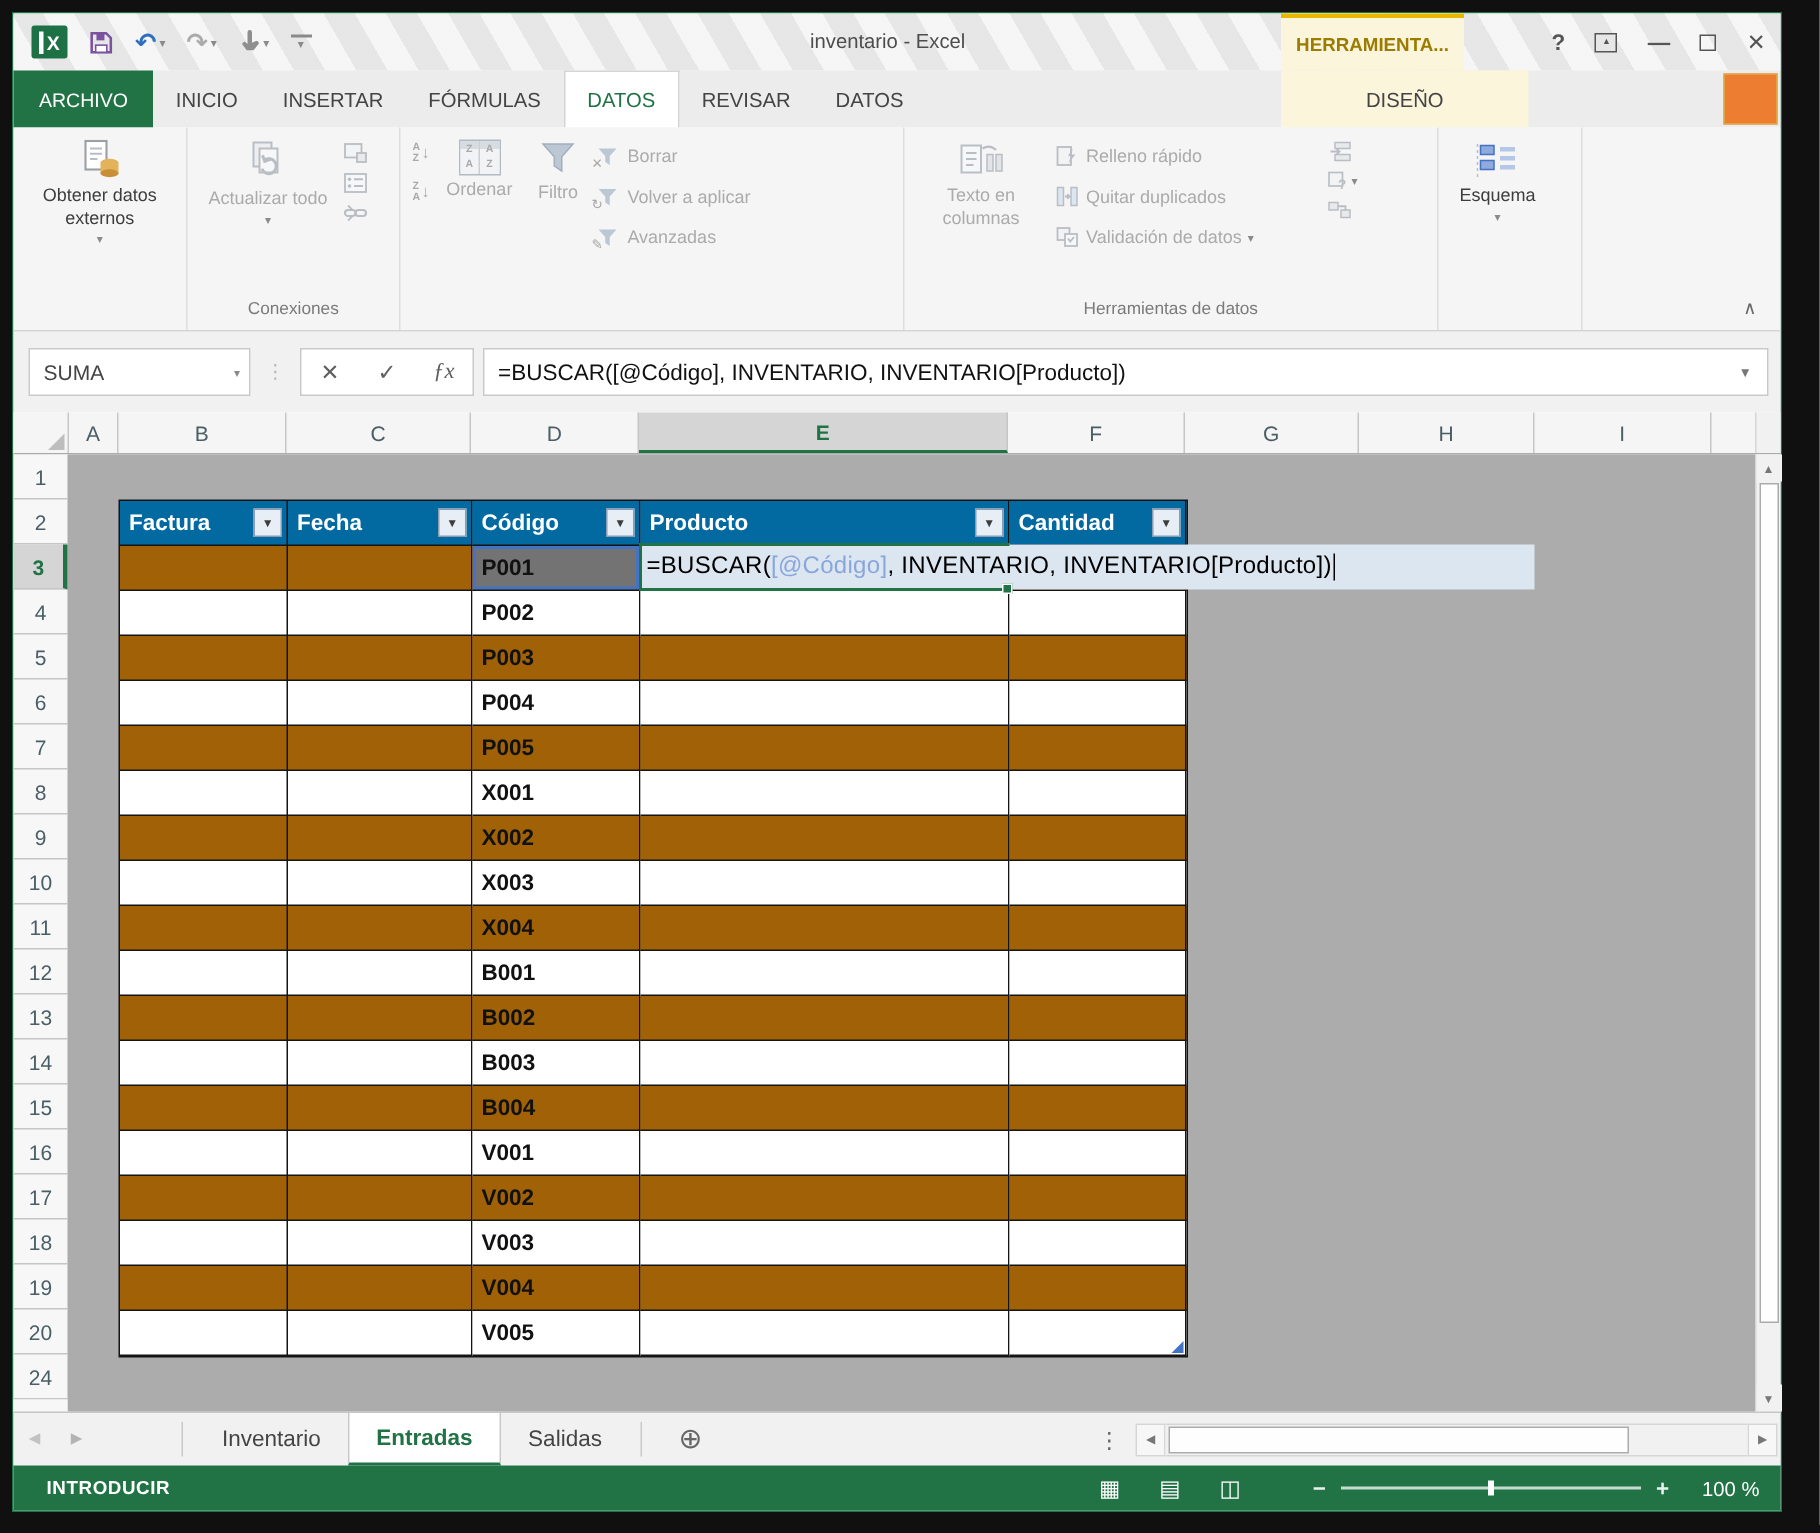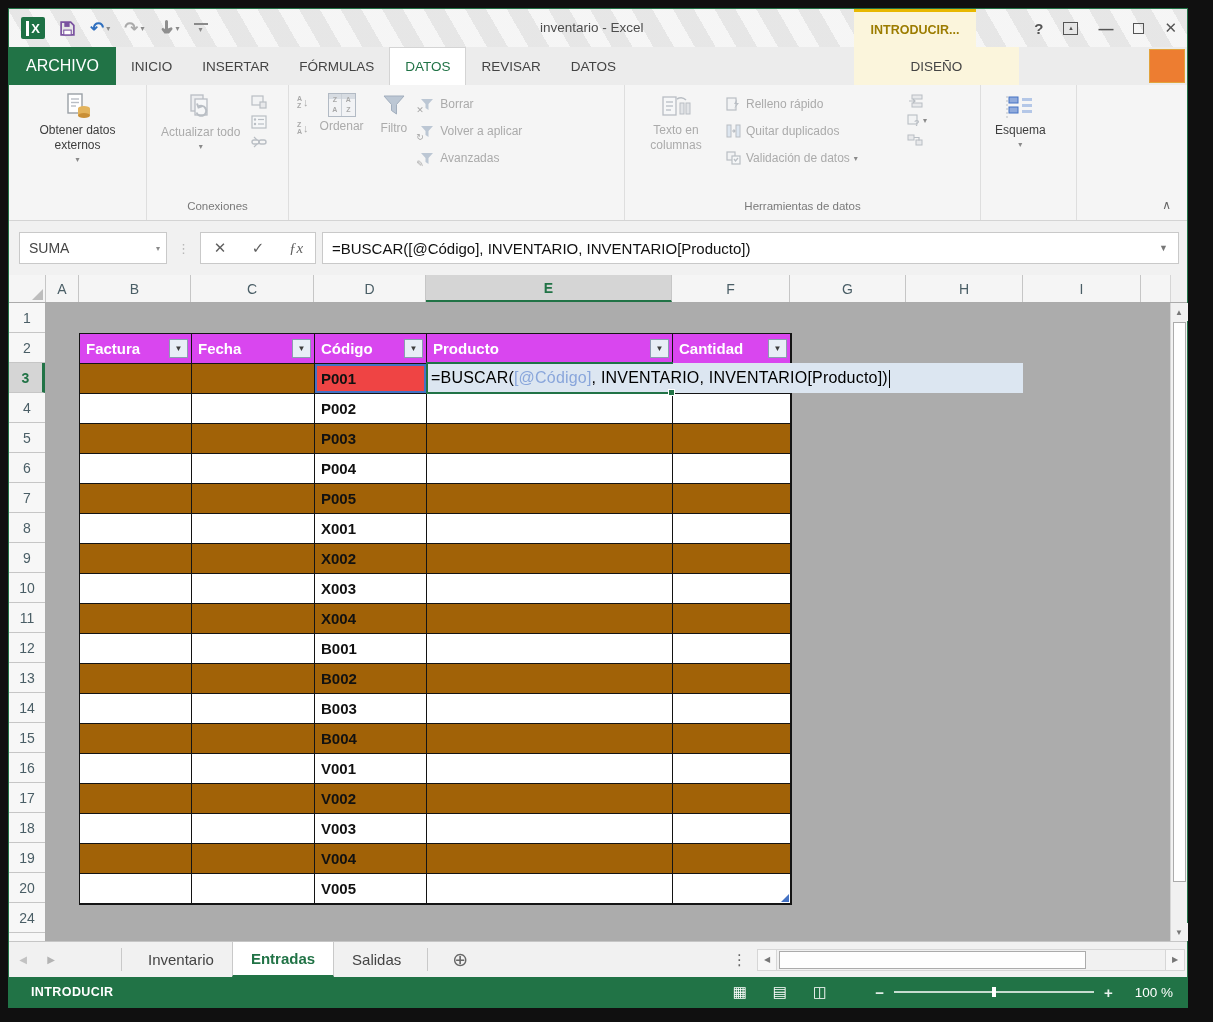--- a/index.html
+++ b/index.html
@@ -27,21 +27,21 @@
                border-top:3px solid #E8B800; color:#9C7C00; font-size:12.5px; font-weight:bold;
                display:flex; align-items:center; justify-content:center; }
   .wctrl { position:absolute; right:10px; top:0; height:38px; display:flex; align-items:center; gap:20px; }
   .wctrl span { color:#555; font-size:15px; font-weight:bold; cursor:default; }
   .ribbonopt { width:15px; height:13px; border:1.5px solid #555; display:flex; align-items:center; justify-content:center; }
   .ribbonopt i { font-size:6px; color:#555; font-style:normal; }
   .maxbox { width:11px; height:11px; border:1.7px solid #555; display:inline-block; }
 
   
   .tabrow { height:38px; background:#ECECEC; display:flex; align-items:stretch; flex:0 0 auto; position:relative; }
-  .ftab { background:#217346; color:#fff; font-size:16px; display:flex; align-items:center; padding:0 17px; }
+  .ftab { background:#217346; color:#fff; font-size:13px; display:flex; align-items:center; padding:0 17px; }
   .rtabs { display:flex; }
   .rtab { display:flex; align-items:center; padding:0 15px; font-size:13.5px; color:#444; cursor:default; }
   .rtab.active { background:#fff; color:#217346; border:1px solid #D4D4D4; border-bottom:none; }
   .ctx-region { position:absolute; left:845px; top:0; width:165px; height:38px; background:#FBF5DC;
                 display:flex; align-items:center; justify-content:center; }
   .ctx-region .rtab { color:#444; }
   .avatar { position:absolute; right:2px; top:2px; width:36px; height:34px; background:#ED7D31; border:1px solid #E2A33D; }
 
   
   .ribbon { height:136px; background:#F5F5F5; border-bottom:1px solid #D4D4D4; display:flex; position:relative; flex:0 0 auto; }
@@ -103,22 +103,22 @@
              display:flex; flex-direction:column; align-items:center; }
   .varrow { width:17px; height:18px; display:flex; align-items:center; justify-content:center;
             font-size:8px; color:#777; background:#F1F1F1; }
   .vthumb { width:13px; flex:0 0 560px; background:#FEFEFE; border:1px solid #ABABAB; margin-top:1px; }
   .vsp { flex:1; }
 
   .xl-table { position:absolute; left:33px; top:30px; display:grid; border:1px solid #141414; z-index:1; }
   .tcell { height:30px; border-right:1.5px solid #141414; border-bottom:1.5px solid #141414; background:#fff;
            display:flex; align-items:center; padding:0 3px 0 6px; font-size:15px; color:#111; font-weight:600; }
   .tcell.banded { background:#a16207; }
-  .tcell.thead { background:#d946ef; color:#fff; font-weight:bold; justify-content:space-between; }
-  .tcell.ref-cell { background:#ef4444; box-shadow:inset 0 0 0 2px #4472C4; }
+  .tcell.thead { background:#0369a1; color:#fff; font-weight:bold; justify-content:space-between; }
+  .tcell.ref-cell { background:#737373; box-shadow:inset 0 0 0 2px #4472C4; }
   .filterbtn { width:19px; height:19px; background:#E8EEF6; border:1px solid #8C9CB1; color:#3d3d3d;
                font-size:8px; display:flex; align-items:center; justify-content:center; flex:0 0 auto; }
   .resize-handle { position:absolute; right:1px; bottom:1px; width:0; height:0;
                    border-left:8px solid transparent; border-bottom:8px solid #4472C4; }
   .edit-overflow { position:absolute; left:626px; top:60px; width:351px; height:30px; background:#DCE6F1; z-index:4; }
   .edit-cell { position:absolute; left:380px; top:59px; width:247px; height:32px; background:#DCE6F1;
                border:2px solid #217346; border-right:none; z-index:5; }
   .edit-text { position:absolute; left:385px; top:60px; height:30px; line-height:30px; white-space:nowrap;
                font-size:16px; color:#000; z-index:6; letter-spacing:.2px; }
   .edit-text .ref { color:#89A6DB; }
@@ -182,21 +182,21 @@
       </span>
       <span class="btn">
         <svg width="15" height="17" viewBox="0 0 15 17">
           <path d="M6 1.5 a1.5 1.5 0 0 1 3 0 V8.5 l2.6-1.1 a1.4 1.4 0 0 1 1.5 2.3 L10 13.5 H5.5 L3 10.2 a1.3 1.3 0 0 1 1.9-1.8 L6 9.3 Z" fill="#8f8f8f"></path>
         </svg>
         <span class="mini-dd">▾</span>
       </span>
       <span class="qat-more">▾</span>
     </div>
     <div class="wtitle">inventario - Excel</div>
-    <div class="ctx-title">INTRODUCIR...</div>
+    <div class="ctx-title">HERRAMIENTA...</div>
     <div class="wctrl">
       <span>?</span>
       <span class="ribbonopt">
           <i>▲</i>
         </span>
       <span>—</span>
       <span class="maxbox"></span>
       <span>✕</span>
     </div>
   </div>
@@ -212,21 +212,21 @@
         <div class="rtab">DATOS</div>
       </div>
     <div class="ctx-region">
       <div class="rtab">DISEÑO</div>
     </div>
     <div class="avatar"></div>
   </div>
 
   <div class="ribbon">
 
-    <div class="rgroup" style="width:138px;">
+    <div class="rgroup" style="width:116px;">
       <div class="rgroup-content" style="justify-content:center;">
         <div class="bigbtn" style="padding-top:2px;">
           <svg width="30" height="30" viewBox="0 0 30 30">
             <rect x="5" y="3" width="14" height="19" fill="#fff" stroke="#9aa0a6" stroke-width="1.4"></rect>
             <line x1="8" y1="8" x2="16" y2="8" stroke="#b9bec4" stroke-width="1.4"></line>
             <line x1="8" y1="11.5" x2="16" y2="11.5" stroke="#b9bec4" stroke-width="1.4"></line>
             <line x1="8" y1="15" x2="13" y2="15" stroke="#b9bec4" stroke-width="1.4"></line>
             <ellipse cx="21" cy="17.5" rx="6" ry="2.6" fill="#E3B35C"></ellipse>
             <rect x="15" y="17.5" width="12" height="7" fill="#E3B35C"></rect>
             <ellipse cx="21" cy="24.5" rx="6" ry="2.6" fill="#C98F36"></ellipse>

